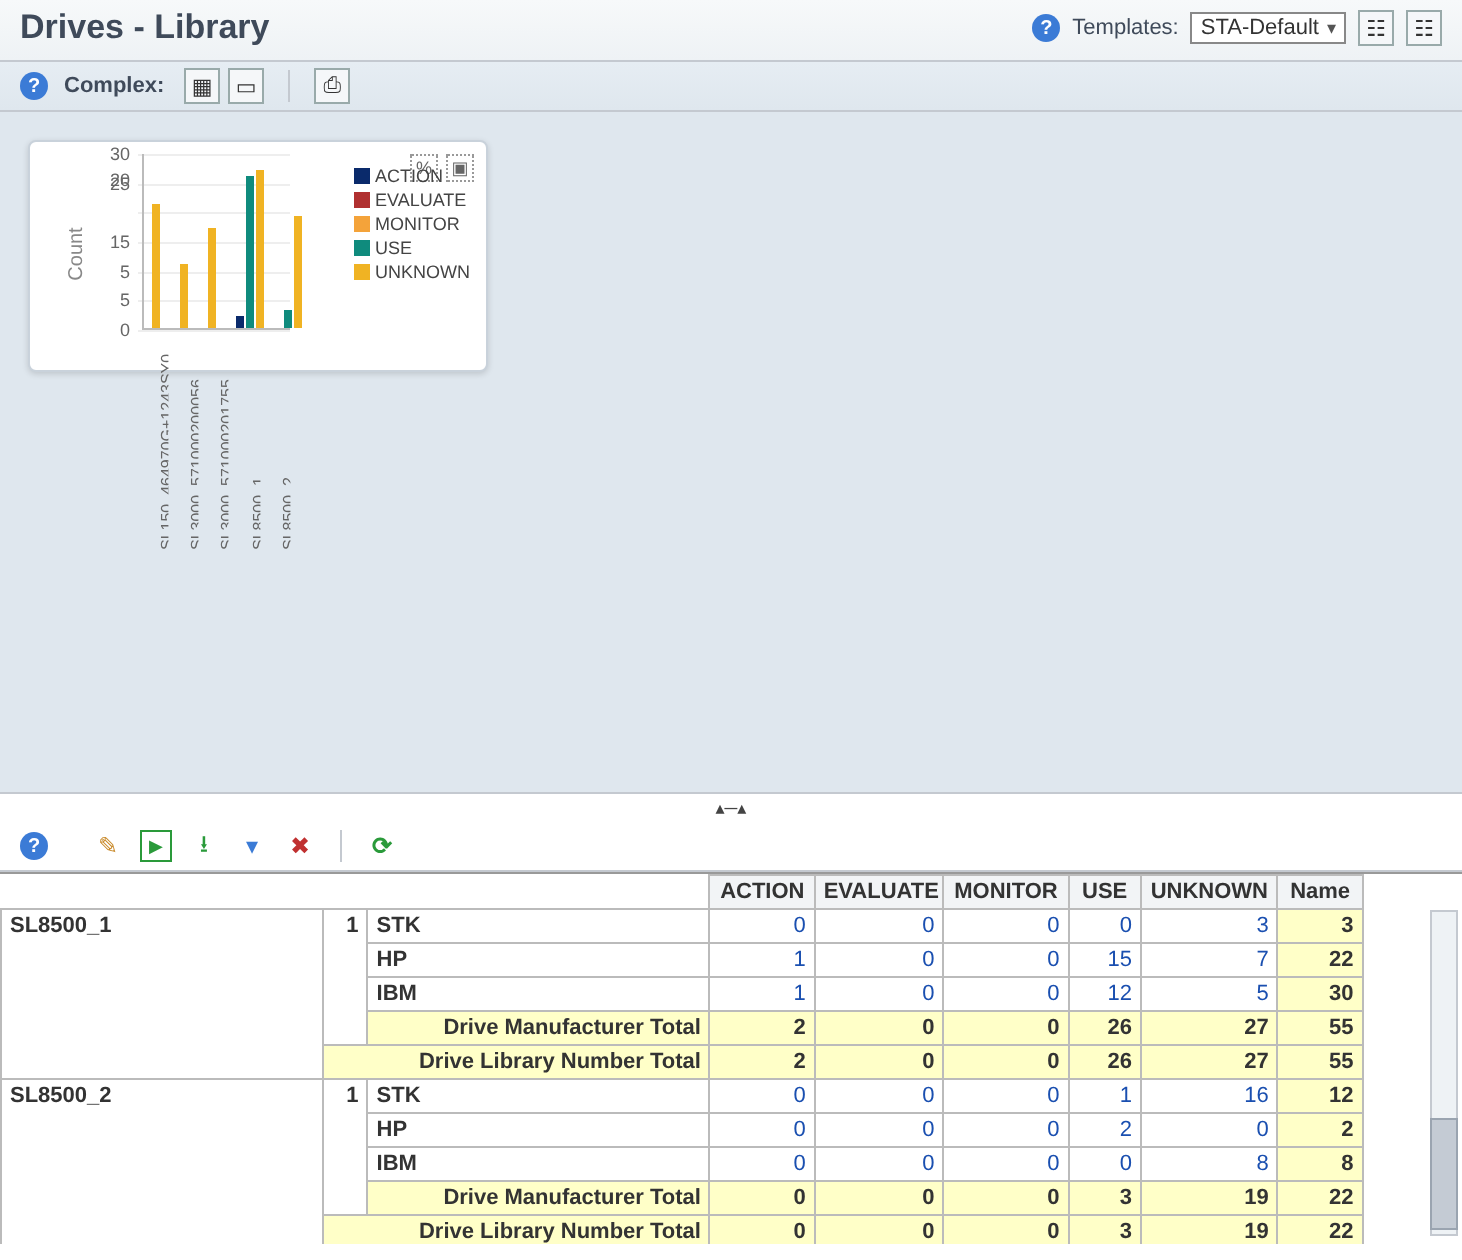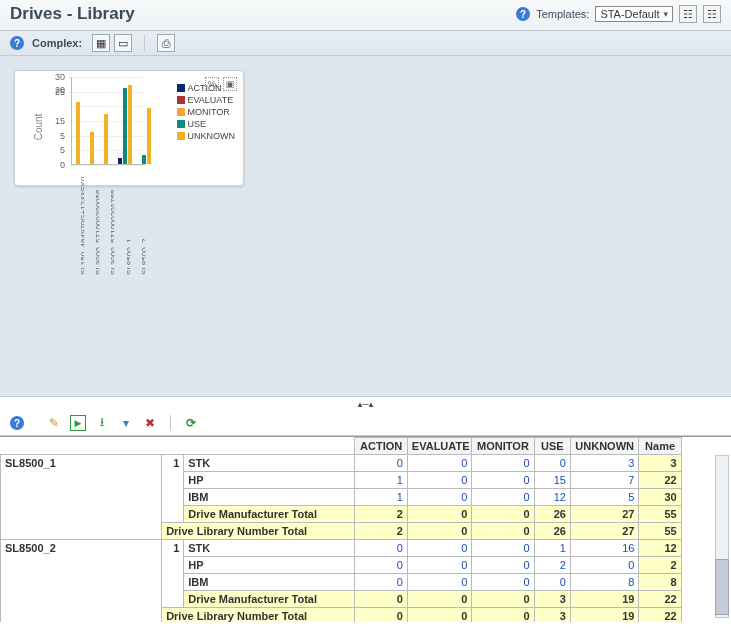--- a/index.html
+++ b/index.html
@@ -45,21 +45,21 @@
   .pencil{color:#c98a2a;} .play{color:#2a9a3a; border:1px solid #2a9a3a; font-size:9px; padding:0 1px;} .export{color:#2a9a3a;} .funnel{color:#3b7bd6;} .funnel-x{color:#c03030;} .refresh{color:#2a9a3a; font-weight:bold;}
   .table-wrap { position:relative; height:186px; overflow:hidden; border-top:1px solid #999; }
   .scroll-track { position:absolute; right:2px; top:18px; bottom:4px; width:14px; background:#eef2f5; border:1px solid #c4c9d0; }
   .scroll-thumb { position:absolute; right:2px; width:14px; background:#c4cbd4; border:1px solid #9aa4b0; }
   table { border-collapse:collapse; width:712px; table-layout:fixed; }
   th,td { border:1px solid #bbb; padding:2px 4px; font-size:11px; }
   th { background:#f2f4f6; font-weight:bold; text-align:center; color:#333; }
   td.num { text-align:right; color:#1a4fb0; }
   td.rowhdr { background:#fff; font-weight:bold; vertical-align:top; }
   tr.subtotal td { background:#ffffc8; font-weight:bold; }
-  tr.subtotal td.lbl { text-align:left; color:#333; }
+  tr.subtotal td.lbl { text-align:right; color:#333; }
   tr.subtotal td.num { color:#333; }
   td.total-col { color:#333; font-weight:bold; text-align:right; background:#ffffc8; }
   col.c-group{width:160px;} col.c-n{width:22px;} col.c-mfr{width:170px;}
   col.c-act{width:52px;} col.c-eval{width:64px;} col.c-mon{width:62px;} col.c-use{width:36px;} col.c-unk{width:68px;} col.c-tot{width:42px;} col.c-pad{width:30px;}
 </style>
 </head>
 <body>
 <div class="page">
 
 <div class="header">

